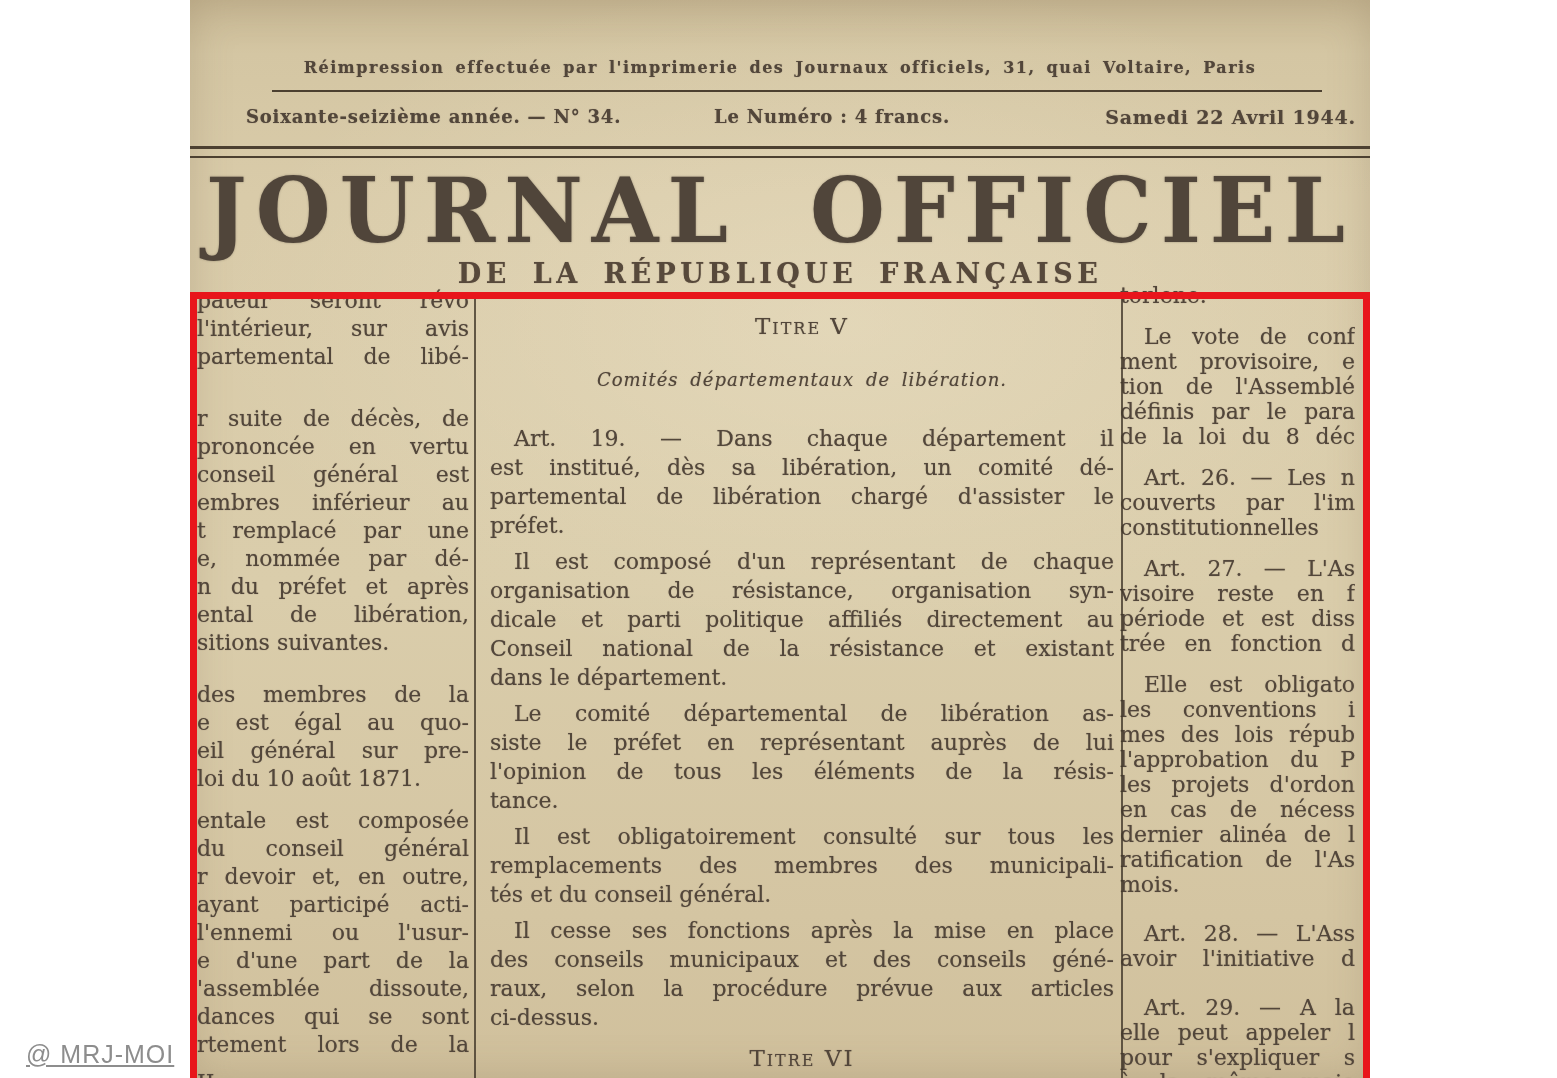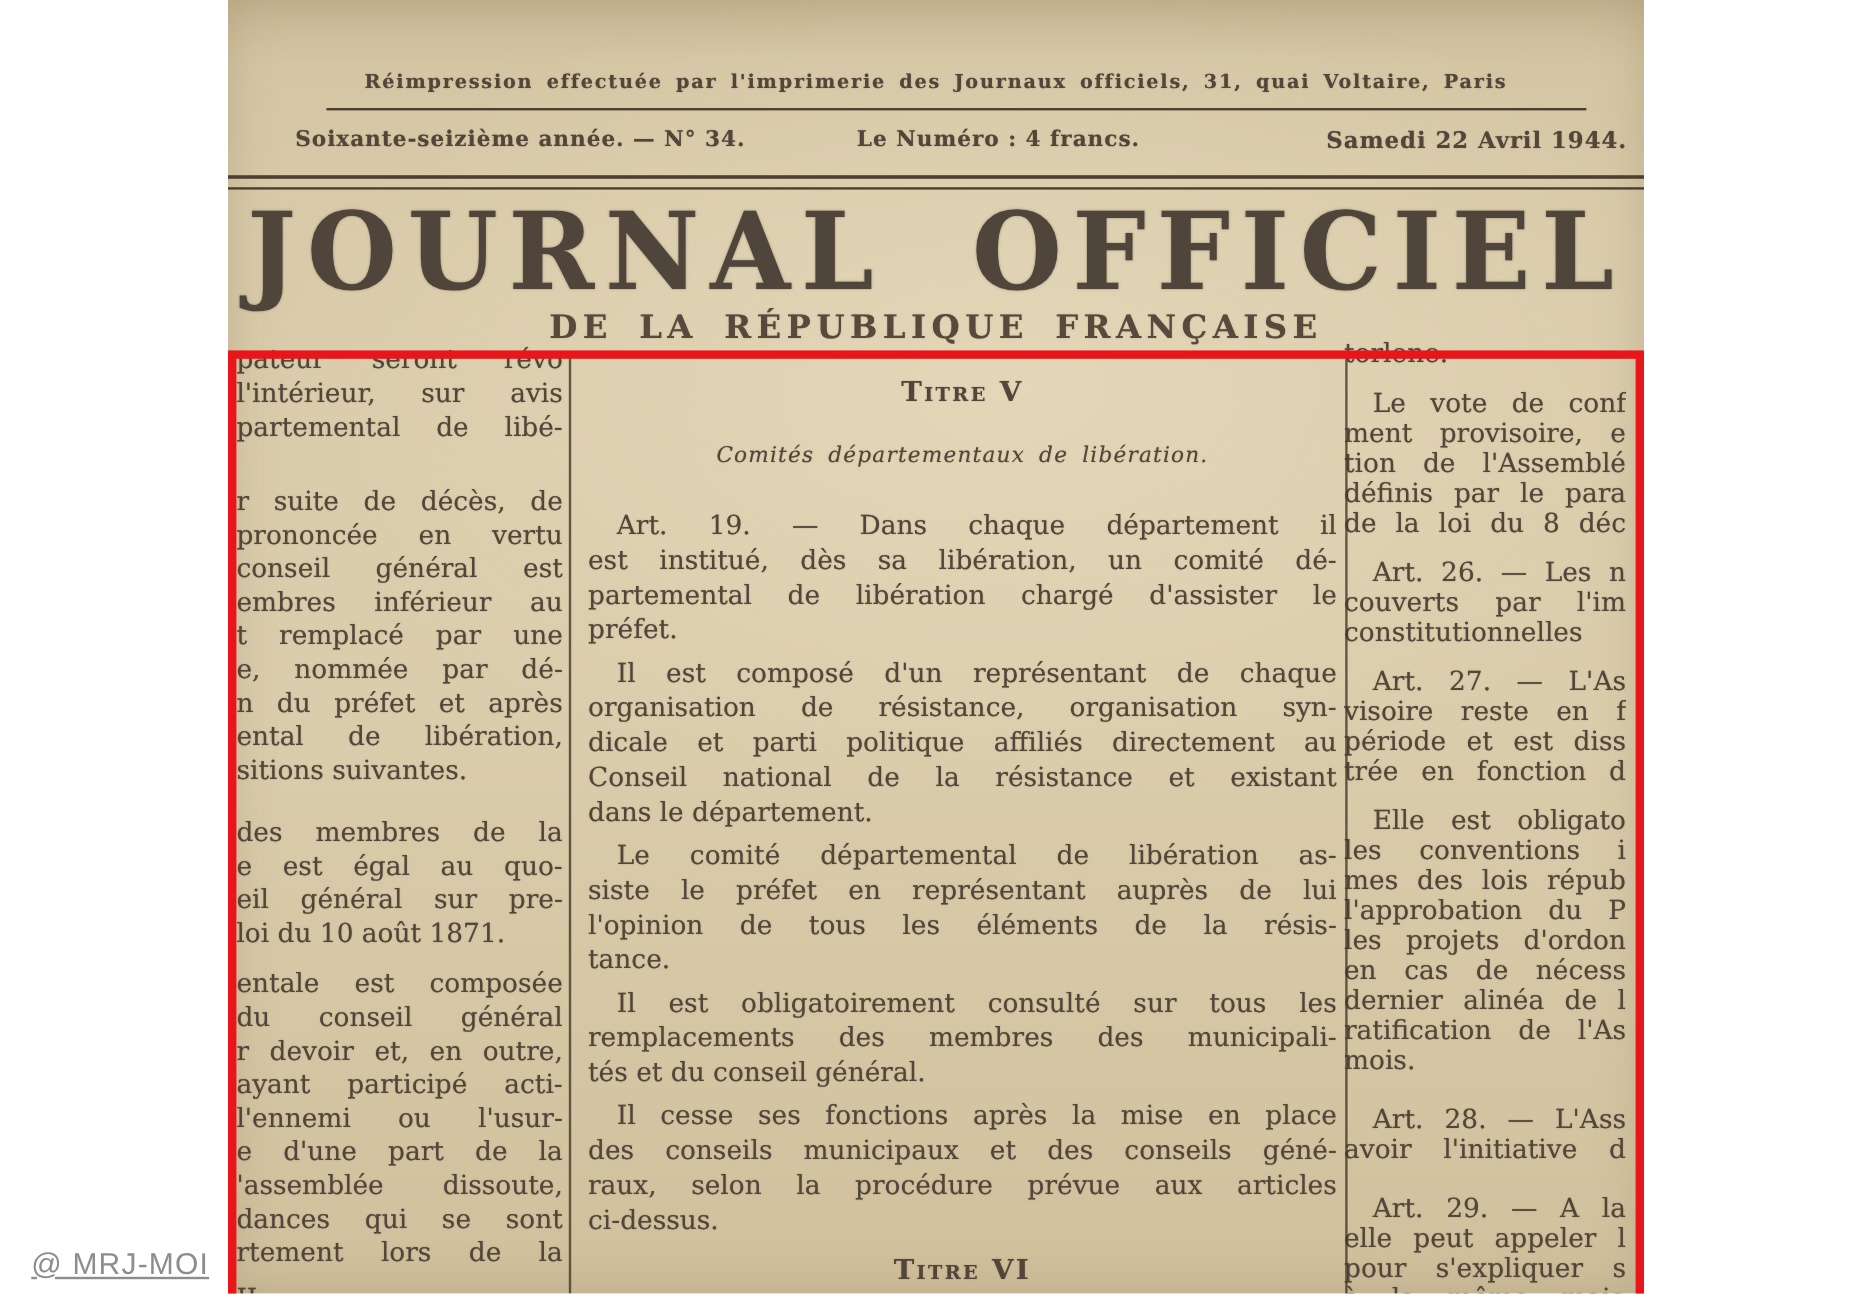--- a/index.html
+++ b/index.html
@@ -57,21 +57,21 @@
   .left-col{left:7px;top:287px;width:272px;height:791px;line-height:28px;}
   .left-col .para .tline:first-child{text-indent:0;}
   .left-col .para:nth-child(1){margin-bottom:34px;}
   .left-col .para:nth-child(2){margin-bottom:24px;}
   .left-col .para:nth-child(3){margin-bottom:14px;}
   .left-col .para:nth-child(4){margin-bottom:10px;}
   .mid-col{left:300px;top:288px;width:624px;height:790px;line-height:29px;}
   .mid-col .para{margin-bottom:7px;}
   .titre{
     text-align-last:center;font-variant:small-caps;
-    font-weight:bold;font-size:23px;letter-spacing:2px;
+    font-weight:normal;font-size:23px;letter-spacing:2px;
   }
   .titre-v{margin-top:24px;margin-bottom:24px;}
   .heading-italic{
     text-align:center;text-align-last:center;font-style:italic;font-size:18px;
     letter-spacing:1px;word-spacing:5px;margin-bottom:30px;
   }
   .titre-vi{margin-top:12px;}
   .right-col{left:930px;top:283px;width:235px;height:795px;line-height:25px;}
   .right-col .para{margin-bottom:16px;}
   .right-col .para:nth-child(5){margin-bottom:24px;}

